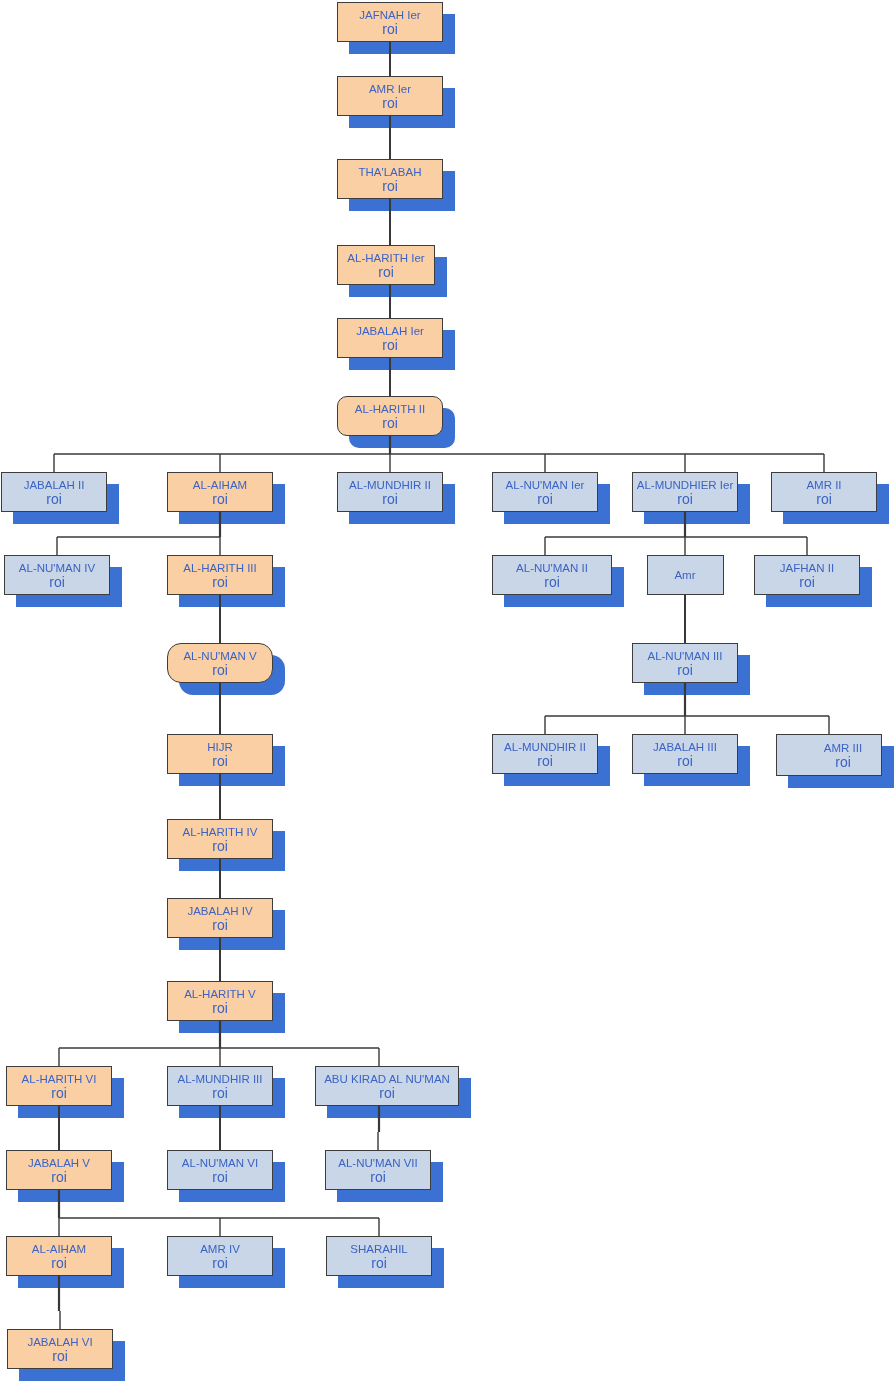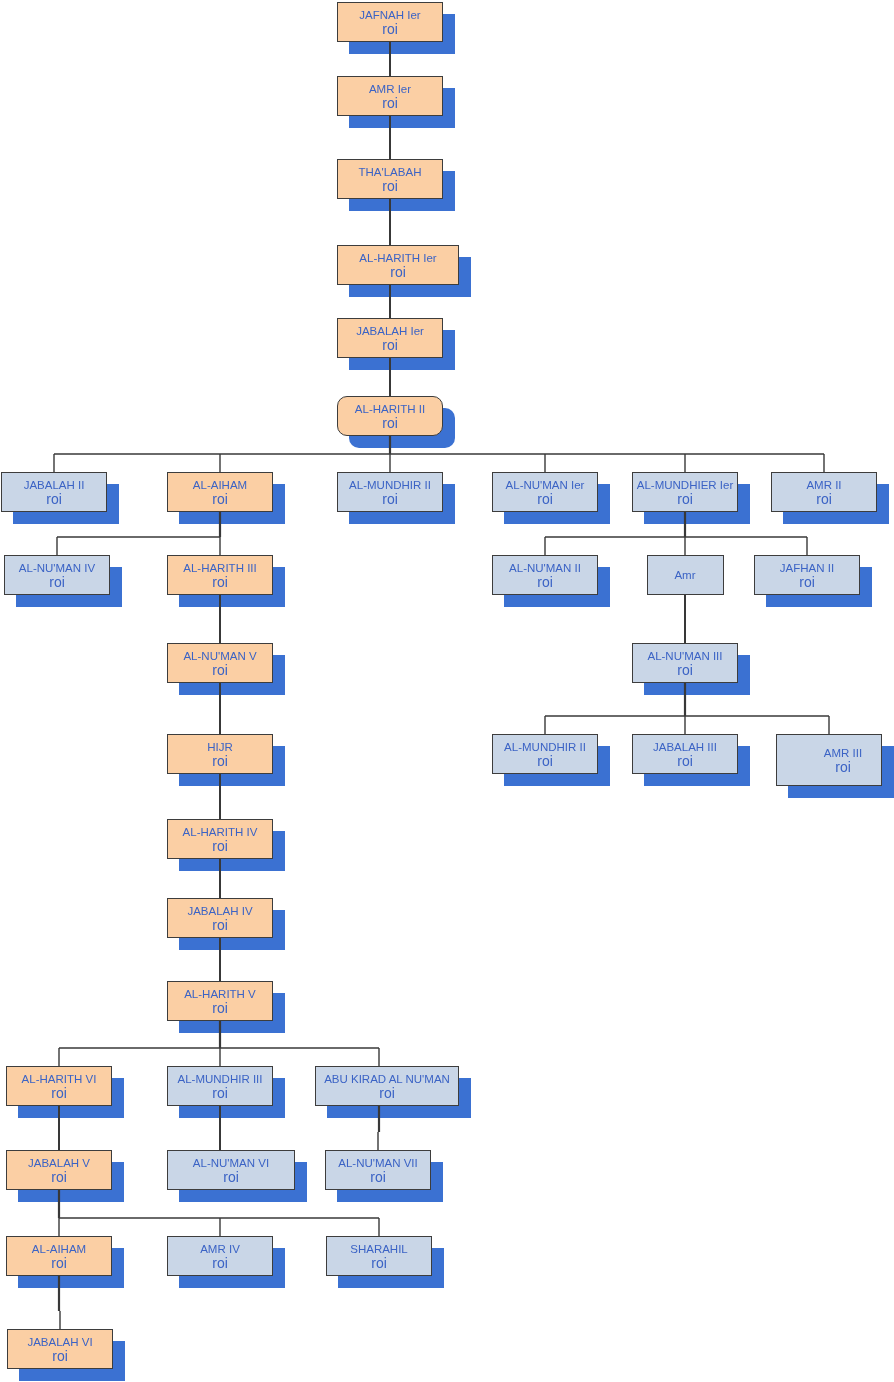--- a/index.html
+++ b/index.html
@@ -44,21 +44,21 @@
       <div class="person-title">roi</div>
     </div>
     <div class="node royal" style="left: 337px; top: 76px; width: 106px; height: 40px;">
       <div class="person-name">AMR Ier</div>
       <div class="person-title">roi</div>
     </div>
     <div class="node royal" style="left: 337px; top: 159px; width: 106px; height: 40px;">
       <div class="person-name">THA'LABAH</div>
       <div class="person-title">roi</div>
     </div>
-    <div class="node royal" style="left: 337px; top: 245px; width: 122px; height: 40px;">
+    <div class="node royal" style="left: 337px; top: 245px; width: 98px; height: 40px;">
       <div class="person-name">AL-HARITH Ier</div>
       <div class="person-title">roi</div>
     </div>
     <div class="node royal" style="left: 337px; top: 318px; width: 106px; height: 40px;">
       <div class="person-name">JABALAH Ier</div>
       <div class="person-title">roi</div>
     </div>
     <div class="node royal" style="left: 337px; top: 396px; width: 106px; height: 40px; border-radius: 10px;">
       <div class="person-name">AL-HARITH II</div>
       <div class="person-title">roi</div>
@@ -88,52 +88,52 @@
       <div class="person-title">roi</div>
     </div>
     <div class="node plain" style="left: 4px; top: 555px; width: 106px; height: 40px;">
       <div class="person-name">AL-NU'MAN IV</div>
       <div class="person-title">roi</div>
     </div>
     <div class="node royal" style="left: 167px; top: 555px; width: 106px; height: 40px;">
       <div class="person-name">AL-HARITH III</div>
       <div class="person-title">roi</div>
     </div>
-    <div class="node plain" style="left: 492px; top: 555px; width: 106px; height: 40px;">
+    <div class="node plain" style="left: 492px; top: 555px; width: 120px; height: 40px;">
       <div class="person-name">AL-NU'MAN II</div>
       <div class="person-title">roi</div>
     </div>
     <div class="node plain noshadow" style="left: 646.5px; top: 555px; width: 77px; height: 40px;">
       <div class="person-name">Amr</div>
     </div>
     <div class="node plain" style="left: 754px; top: 555px; width: 106px; height: 40px;">
       <div class="person-name">JAFHAN II</div>
       <div class="person-title">roi</div>
     </div>
-    <div class="node royal" style="left: 167px; top: 643px; width: 106px; height: 40px;">
+    <div class="node royal" style="left: 167px; top: 643px; width: 106px; height: 40px; border-radius: 14px;">
       <div class="person-name">AL-NU'MAN V</div>
       <div class="person-title">roi</div>
     </div>
     <div class="node plain" style="left: 632px; top: 643px; width: 106px; height: 40px;">
       <div class="person-name">AL-NU'MAN III</div>
       <div class="person-title">roi</div>
     </div>
     <div class="node royal" style="left: 167px; top: 734px; width: 106px; height: 40px; text-align: right;">
       <div class="person-name">HIJR</div>
       <div class="person-title">roi</div>
     </div>
     <div class="node plain" style="left: 492px; top: 734px; width: 106px; height: 40px;">
       <div class="person-name">AL-MUNDHIR II</div>
       <div class="person-title">roi</div>
     </div>
     <div class="node plain" style="left: 632px; top: 734px; width: 106px; height: 40px;">
       <div class="person-name">JABALAH III</div>
       <div class="person-title">roi</div>
     </div>
-    <div class="node plain" style="left: 776px; top: 734px; width: 106px; height: 52px; padding-left: 28px;">
+    <div class="node plain" style="left: 776px; top: 734px; width: 106px; height: 42px; padding-left: 28px;">
       <div class="person-name">AMR III</div>
       <div class="person-title">roi</div>
     </div>
     <div class="node royal" style="left: 167px; top: 819px; width: 106px; height: 40px;">
       <div class="person-name">AL-HARITH IV</div>
       <div class="person-title">roi</div>
     </div>
     <div class="node royal" style="left: 167px; top: 898px; width: 106px; height: 40px;">
       <div class="person-name">JABALAH IV</div>
       <div class="person-title">roi</div>
@@ -151,21 +151,21 @@
       <div class="person-title">roi</div>
     </div>
     <div class="node plain" style="left: 315px; top: 1066px; width: 144px; height: 40px;">
       <div class="person-name">ABU KIRAD AL NU'MAN</div>
       <div class="person-title">roi</div>
     </div>
     <div class="node royal" style="left: 6px; top: 1150px; width: 106px; height: 40px;">
       <div class="person-name">JABALAH V</div>
       <div class="person-title">roi</div>
     </div>
-    <div class="node plain" style="left: 167px; top: 1150px; width: 128px; height: 40px;">
+    <div class="node plain" style="left: 167px; top: 1150px; width: 106px; height: 40px;">
       <div class="person-name">AL-NU'MAN VI</div>
       <div class="person-title">roi</div>
     </div>
     <div class="node plain" style="left: 325px; top: 1150px; width: 106px; height: 40px; align-items: center;">
       <div class="person-name">AL-NU'MAN VII</div>
       <div class="person-title">roi</div>
     </div>
     <div class="node royal" style="left: 6px; top: 1236px; width: 106px; height: 40px;">
       <div class="person-name">AL-AIHAM</div>
       <div class="person-title">roi</div>

